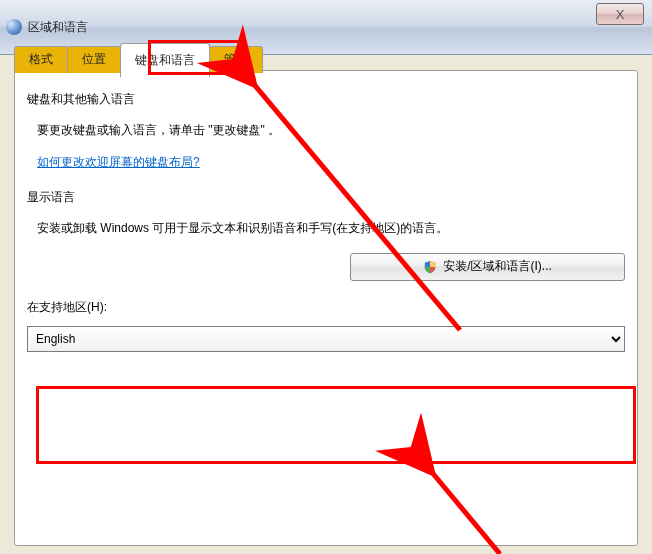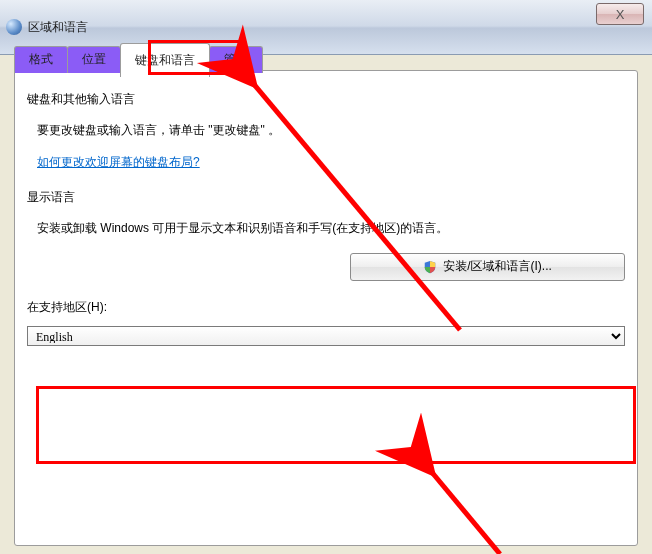--- a/index.html
+++ b/index.html
@@ -4,32 +4,32 @@
 <style>
   html,body{margin:0;padding:0;font-family:"Microsoft YaHei","Segoe UI",Tahoma,sans-serif;font-size:12px;color:#000;background:#d8d4cb}
   .window{position:relative;width:652px;height:554px;background:#ece9d8;box-sizing:border-box}
   
   .titlebar{height:30px;background:linear-gradient(#e9eef5,#cfd9e8 48%,#bcc8db 52%,#d6e0ee);border-bottom:1px solid #8a9bb2;display:flex;align-items:center;padding:12px 6px}
   .titlebar .icon{width:16px;height:16px;border-radius:50%;background:radial-gradient(circle at 30% 30%,#d6eaff,#5a8bc8 60%,#2e5a96);margin-right:6px}
   .titlebar .title{color:#1a1a1a;font-size:12px}
   .closebtn{position:absolute;right:8px;top:3px;width:46px;height:20px;border:1px solid #7a6a6a;border-radius:3px;background:linear-gradient(#f6ecec,#e7cfcf 48%,#d9b5b5 52%,#e9d0d0);display:flex;align-items:center;justify-content:center;color:#555;font-size:13px;font-family:Arial}
   
   .tabstrip{position:absolute;left:14px;top:46px;height:26px;display:flex;gap:0;z-index:3}
-  .tab{border:1px solid #9c9c9c;border-bottom:none;background:#8b5cf6;padding:4px 14px 0;height:22px;border-radius:3px 3px 0 0;margin-right:-1px;color:#222;cursor:default}
+  .tab{border:1px solid #9c9c9c;border-bottom:none;background:#eab308;padding:4px 14px 0;height:22px;border-radius:3px 3px 0 0;margin-right:-1px;color:#222;cursor:default}
   .tab.active{background:#fff;height:25px;margin-top:-3px;padding-top:8px;position:relative;z-index:4}
   .tabpanel{position:absolute;left:14px;right:14px;top:70px;bottom:8px;border:1px solid #9c9c9c;background:#fff;border-radius:0 3px 3px 3px}
   .pad{padding:20px 12px}
   .grouptitle{margin-bottom:12px}
   .para{line-height:1.7;margin:0 0 14px 10px}
   .btnrow{display:flex;justify-content:flex-end;margin:0 0 18px 0}
   button.winbtn{width:275px;height:28px;border:1px solid #8b8b8b;border-radius:3px;background:linear-gradient(#fefefe,#efefef 48%,#e3e3e3 52%,#f2f2f2);font-family:inherit;font-size:12px;color:#000;cursor:default;display:inline-flex;align-items:center;justify-content:center;gap:6px}
   a.link{color:#0066cc;text-decoration:underline;margin-left:10px}
   .spacer{height:18px}
   .select-label{margin:0 0 10px 0}
-  select.winsel{width:100%;height:20px;border:1px solid #7a7a7a;background:linear-gradient(#fff,#f0f0f0);font-family:Liberation Serif, serif;font-size:12px;padding:2px 4px}
+  select.winsel{width:100%;height:26px;border:1px solid #7a7a7a;background:linear-gradient(#fff,#f0f0f0);font-family:Liberation Sans, sans-serif;font-size:12px;padding:2px 4px}
   
   .redbox{position:absolute;border:3px solid #ff0000;box-sizing:border-box;pointer-events:none;z-index:20}
   svg.overlay{position:absolute;left:0;top:0;width:652px;height:554px;pointer-events:none;z-index:19}
   .shield{width:14px;height:14px;display:inline-block}
   .shield svg{width:14px;height:14px}
 </style>
 </head>
 <body>
 
 <div class="window">

